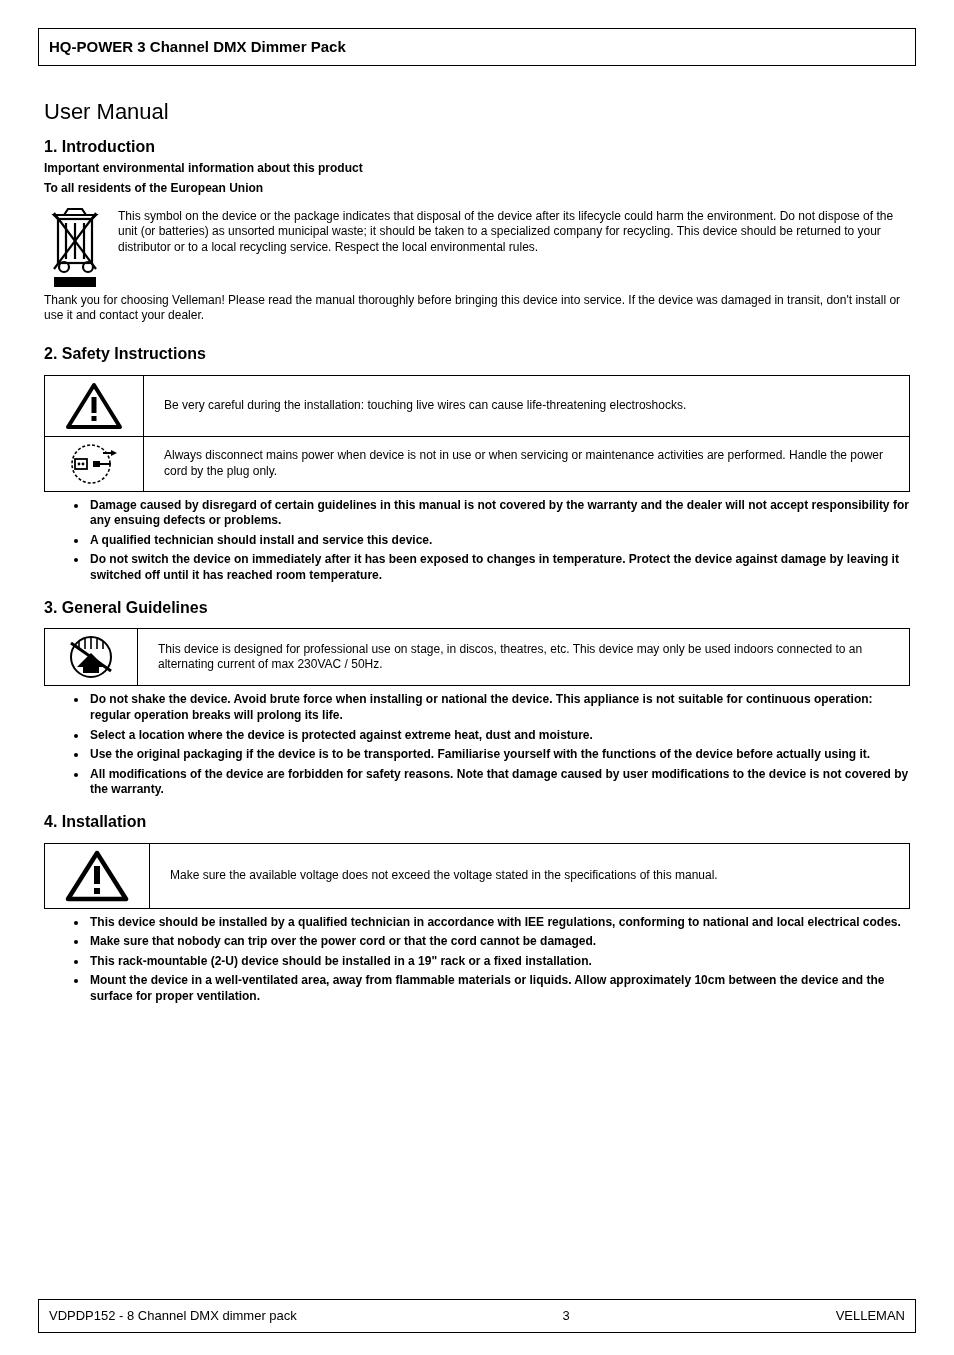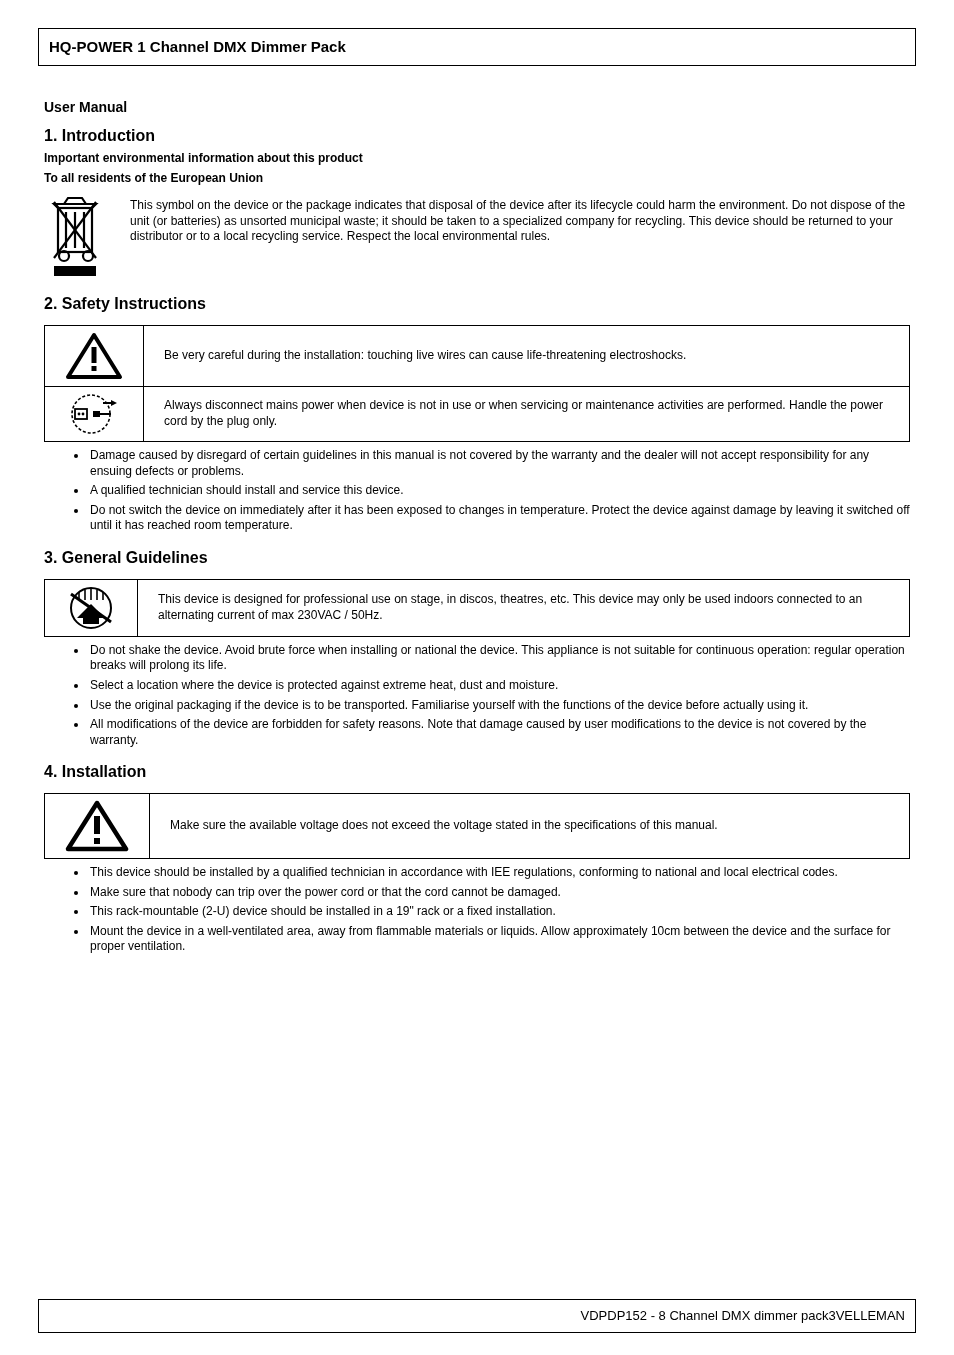--- a/index.html
+++ b/index.html
@@ -25,71 +25,72 @@
     align-items: center;
     padding: 0 10px;
     font-weight: bold;
     font-size: 15px;
   }
   .frame-bottom {
     border: 1.5px solid #000;
     height: 34px;
     display: flex;
     align-items: center;
-    justify-content: flex-end;
+    justify-content: space-between;
     padding: 0 10px;
     font-size: 13px;
     position: absolute;
     left: 38px;
     right: 38px;
     bottom: 22px;
   }
   .content {
     padding: 18px 6px 0 6px;
   }
-  h1 { font-size: 14px; margin: 14px 0 10px 0; font-weight: bold; }
+  h1 { font-size: 22px; margin: 14px 0 10px 0; font-weight: normal; }
   h2 { font-size: 16px; margin: 0 0 4px 0; font-weight: bold; }
   p { margin: 4px 0; }
-  .weee-row { display: flex; align-items: flex-start; gap: 24px; margin-top: 6px; }
+  .weee-row { display: flex; align-items: flex-start; gap: 12px; margin-top: 6px; }
   .weee-icon { flex: 0 0 auto; }
   .weee-text { flex: 1 1 auto; padding-top: 2px; }
   .notice-table {
     width: 100%;
     border-collapse: collapse;
     margin: 10px 0 6px 0;
   }
   .notice-table td {
     border: 1px solid #000;
     vertical-align: middle;
     padding: 6px 20px;
   }
   .icon-cell { width: 90px; text-align: center; }
   ul.bullets {
     margin: 4px 0 14px 0;
     padding-left: 44px;
   }
   ul.bullets li {
     margin: 4px 0;
     padding-left: 2px;
+    font-weight: bold;
   }
   .spacer-md { height: 16px; }
   .footer-left { font-weight: normal; }
   .footer-right { font-weight: normal; }
   .bold { font-weight: bold; }
 
   
   svg { display: block; }
 </style>
 </head>
 <body>
 
 <div class="page">
 
   <div class="frame-top">
-    <span>HQ-POWER 1 Channel DMX Dimmer Pack</span>
+    <span>HQ-POWER 3 Channel DMX Dimmer Pack</span>
   </div>
 
   <div class="content">
 
     <h1>User Manual</h1>
 
     <h2>1. Introduction</h2>
 
     <p class="bold">Important environmental information about this product</p>
     <p class="bold">To all residents of the European Union</p>
@@ -111,20 +112,21 @@
             <line x1="52" y1="10" x2="10" y2="66"></line>
           </g>
           <rect x="10" y="74" width="42" height="10" fill="#000"></rect>
         </svg>
       </div>
       <div class="weee-text">
         <p>This symbol on the device or the package indicates that disposal of the device after its lifecycle could harm the environment. Do not dispose of the unit (or batteries) as unsorted municipal waste; it should be taken to a specialized company for recycling. This device should be returned to your distributor or to a local recycling service. Respect the local environmental rules.</p>
       </div>
     </div>
 
+    <p>Thank you for choosing Velleman! Please read the manual thoroughly before bringing this device into service. If the device was damaged in transit, don't install or use it and contact your dealer.</p>
 
     <div class="spacer-md"></div>
 
     <h2>2. Safety Instructions</h2>
 
     <table class="notice-table">
       <tbody>
           <tr>
         <td class="icon-cell">
           <span>

